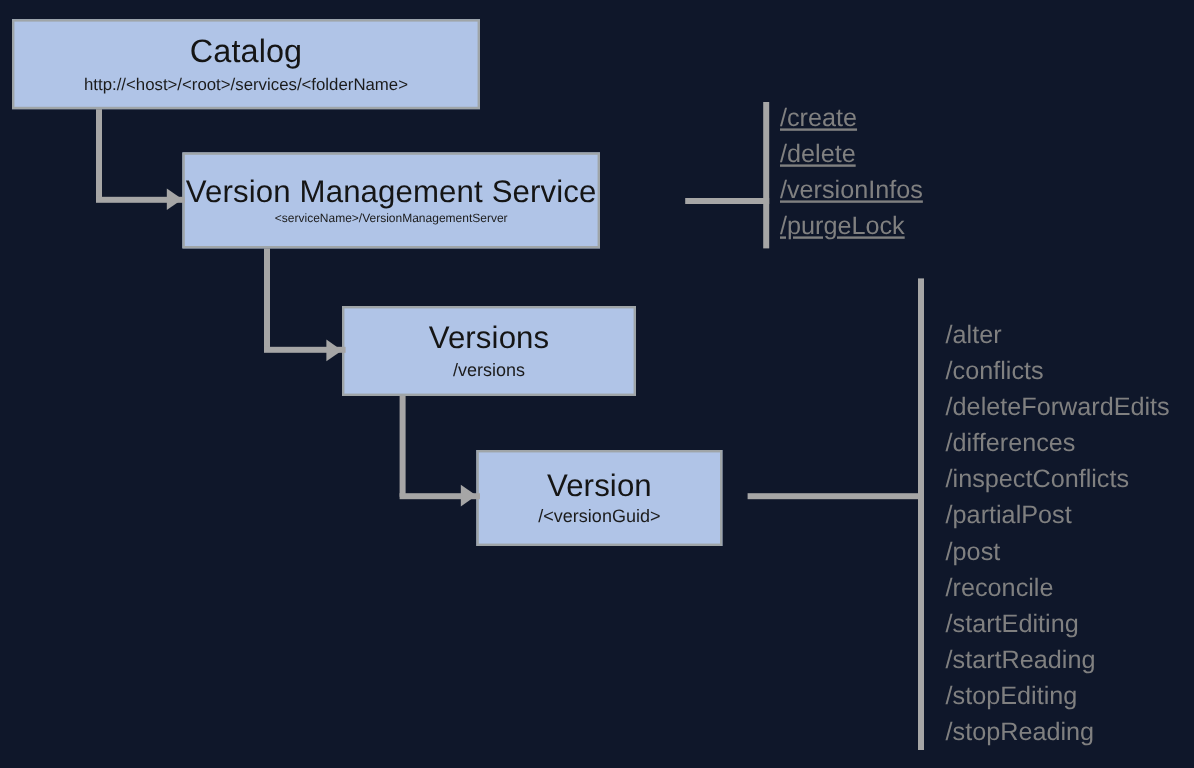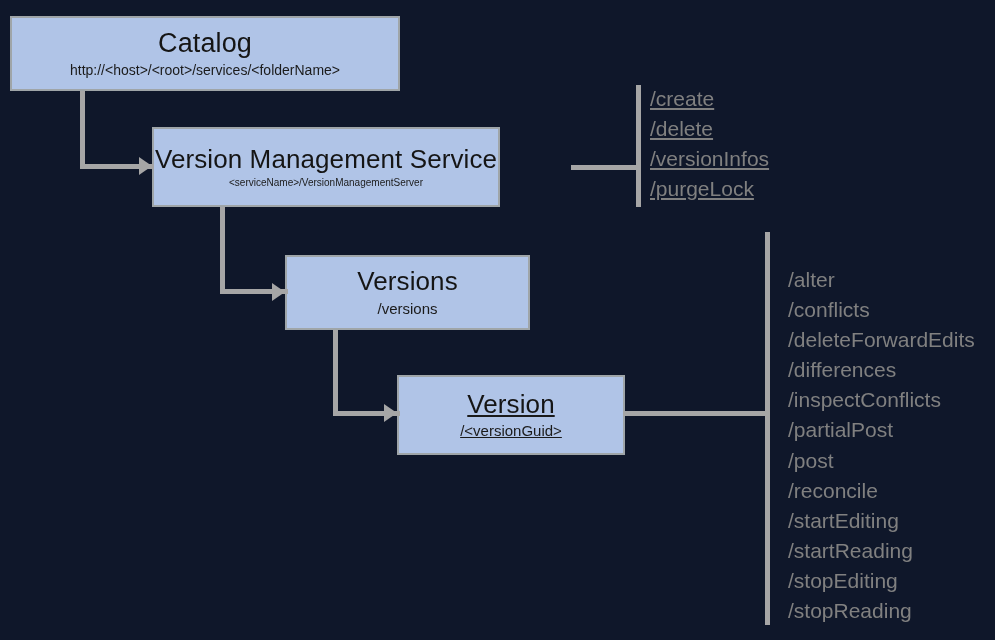--- a/index.html
+++ b/index.html
@@ -48,21 +48,21 @@
   #node-catalog .sub  { font-size:14px;text-align:right; }
 
   #node-vms          { left:152px; top:127px; width:348px; height:80px; }
   #node-vms .title   { font-size:26px; }
   #node-vms .sub     { font-size:10px; }
 
   #node-versions     { left:285px; top:255px; width:245px; height:75px; }
   #node-versions .title{ font-size:26px; }
   #node-versions .sub  { font-size:15px; }
 
-  #node-version      { left:397px; top:375px; width:228px; height:80px;text-decoration:underline; }
+  #node-version      { left:397px; top:375px; width:205px; height:80px; }
   #node-version .title { font-size:26px; }
   #node-version .sub   { font-size:15px; }
 
   
   .seg{ position:absolute; background:#A6A6A6; }
   .seg.v{ width:5px; }
   .seg.h{ height:5px; }
 
   .arrowhead{
     position:absolute;

